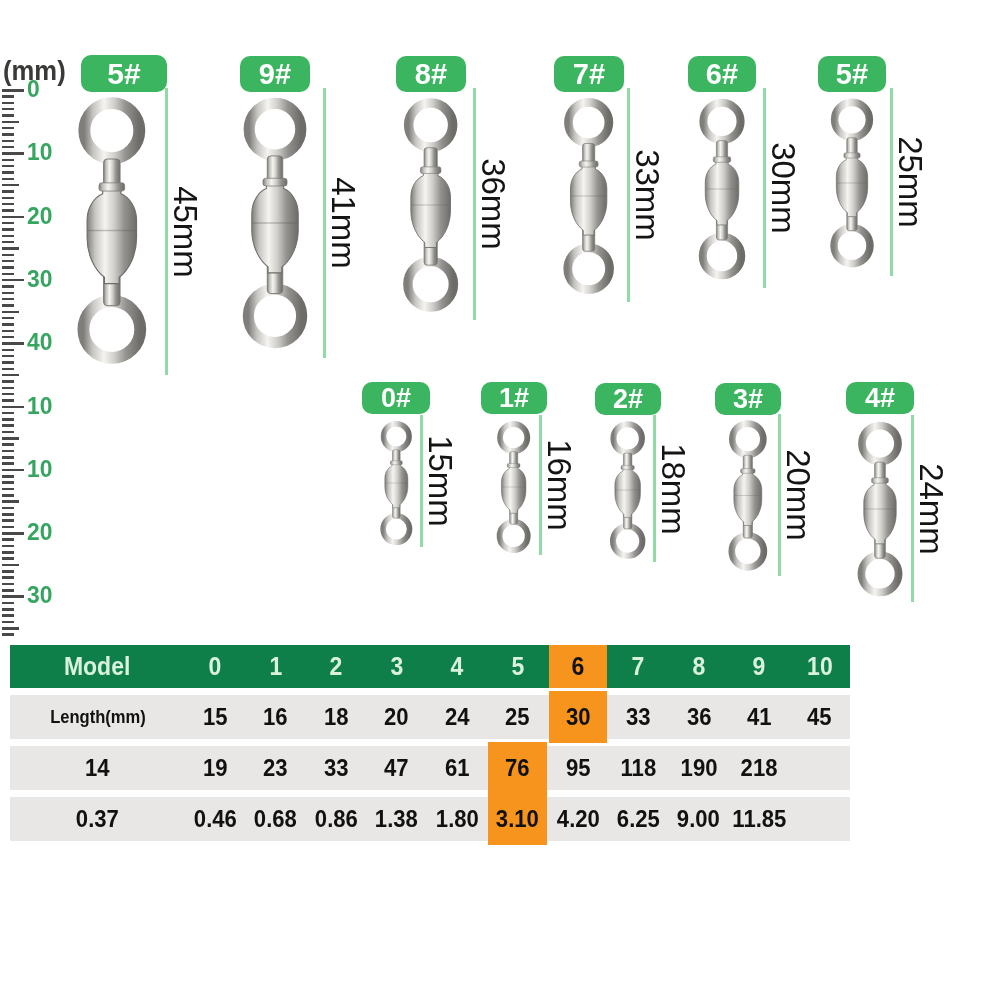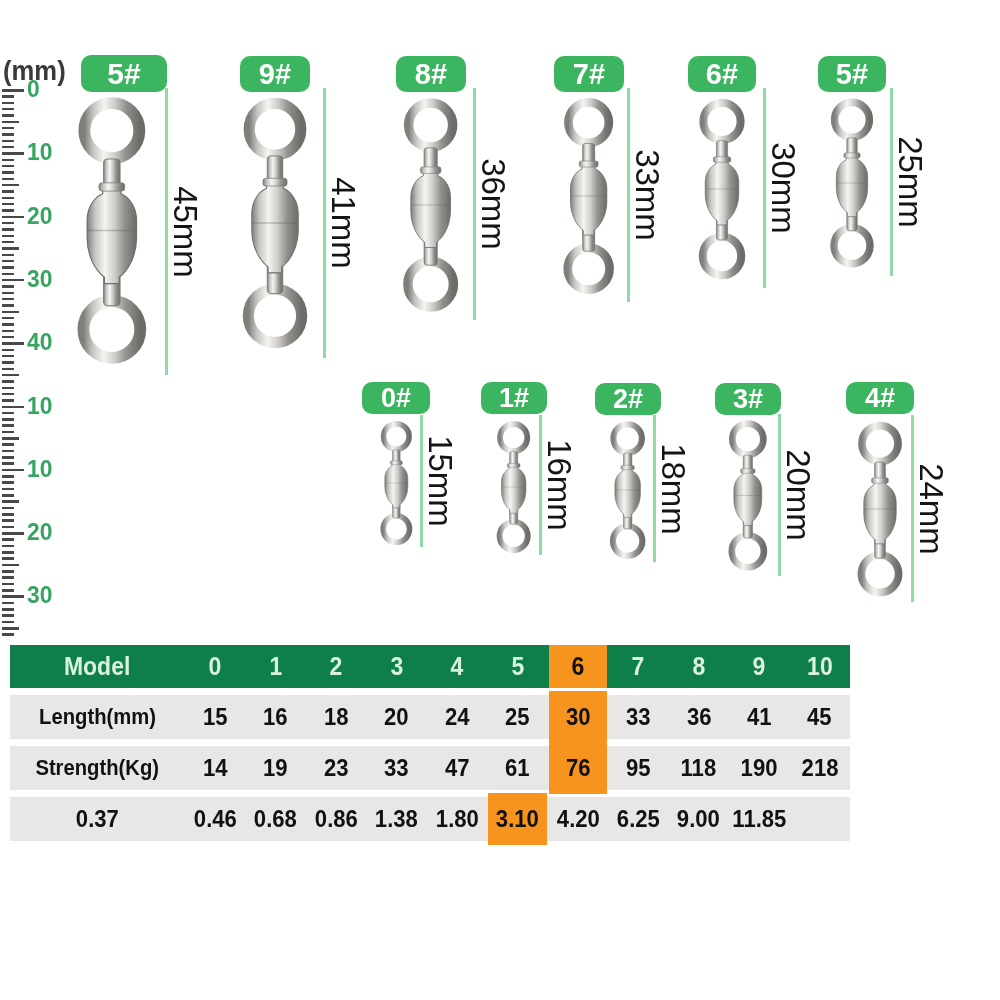--- a/index.html
+++ b/index.html
@@ -31,21 +31,21 @@
   
   .spec-table{position:absolute;left:10px;top:645px;width:840px;}
   .trow{display:grid;grid-template-columns:175px repeat(11,1fr);}
   .thead{height:43px;background:var(--header_green,#0e7f49);color:var(--header_text,#d9f1dd);
          margin-bottom:7px;}
   .tdata{height:44px;background:var(--row_bg,#e8e7e5);color:#111;margin-bottom:7px;}
   .cell{position:relative;display:flex;align-items:center;justify-content:center;}
   .cell span{position:relative;z-index:1;display:inline-block;transform:scaleX(.92);white-space:nowrap;}
   .thead .cell{font-size:25px;font-weight:700;}
   .tdata .cell{font-size:24px;font-weight:700;}
-  .tdata .cell.label{font-size:22px;}
+  .tdata .cell.label{font-size:18px;}
   .cell.hl::before{content:"";position:absolute;left:1px;right:1px;top:0;bottom:0;
                    background:var(--highlight_orange,#f7941d);z-index:0;}
   .tdata .cell.hl::before{top:-4px;bottom:-4px;}
   .thead .cell.hl{color:#111;}
 
   
   .note{position:absolute;left:40px;top:849px;}
   .note-line{font-size:30px;line-height:38px;color:#101010;transform:scaleX(.82);
              transform-origin:left;white-space:nowrap;font-weight:400;}
 </style>
@@ -368,23 +368,20 @@
           <span>36</span>
         </div>
         <div class="cell">
           <span>41</span>
         </div>
         <div class="cell">
           <span>45</span>
         </div>
       </div>
       <div class="trow tdata">
-        <div class="cell label">
-          <span>Strength(Kg)</span>
-        </div>
         <div class="cell">
           <span>14</span>
         </div>
         <div class="cell">
           <span>19</span>
         </div>
         <div class="cell">
           <span>23</span>
         </div>
         <div class="cell">

